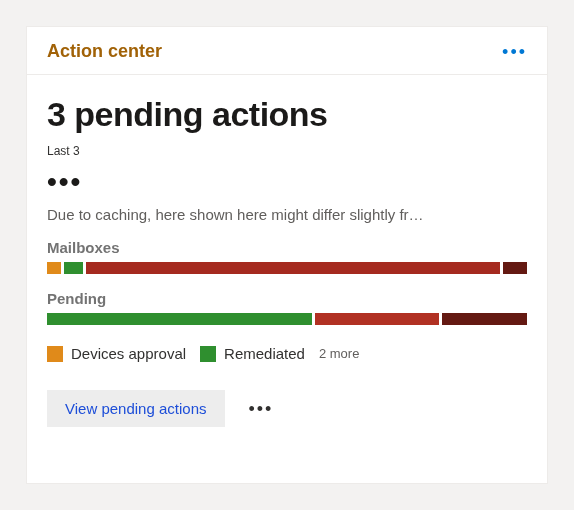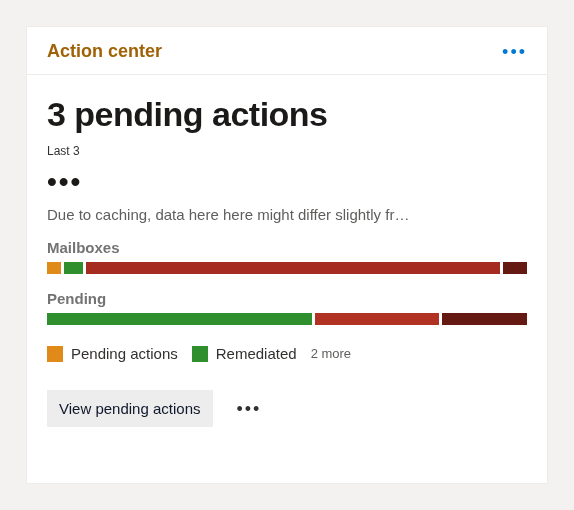--- a/index.html
+++ b/index.html
@@ -117,23 +117,23 @@
     }
     .footer-row {
       display: flex;
       align-items: center;
       gap: 24px;
       margin-top: 28px;
     }
     .btn {
       background: #ededed;
       border: none;
-      padding: 10px 12px;
+      padding: 10px 18px;
       font-size: 15px;
-      color: #0f172a;
+      color: #1d4ed8;
       font-family: inherit;
       cursor: pointer;
     }
     .footer-dots {
       color: #323130;
       font-size: 18px;
       letter-spacing: 2px;
       cursor: pointer;
       line-height: 1;
     }
@@ -145,41 +145,41 @@
   <div class="card-header">
     <div class="card-title">Action center</div>
     <div class="more-dots">•••</div>
   </div>
   <div class="card-body">
     <div class="headline-row">
       <div class="headline">3 pending actions</div>
       <div class="subtext">Last 3</div>
       <div class="ellipsis-big">•••</div>
     </div>
-    <div class="caching-note">Due to caching, data here here might differ slightly fr…</div>
+    <div class="caching-note">Due to caching, here shown here might differ slightly fr…</div>
 
     <div class="section-label">Mailboxes</div>
     <div class="bar">
       <div class="seg" style="background: rgb(224, 138, 26); width: 3%;"></div>
       <div class="seg" style="background: rgb(47, 143, 47); width: 4%;"></div>
       <div class="seg" style="background: rgb(165, 42, 31); width: 88%;"></div>
       <div class="seg" style="background: rgb(100, 25, 18); width: 5%;"></div>
     </div>
 
     <div class="section-label">Pending</div>
     <div class="bar">
       <div class="seg" style="background: rgb(47, 143, 47); width: 56%;"></div>
       <div class="seg" style="background: rgb(177, 49, 35); width: 26%;"></div>
       <div class="seg" style="background: rgb(100, 25, 18); width: 18%;"></div>
     </div>
 
     <div class="legend">
       <div class="legend-item">
         <div class="swatch" style="background: rgb(224, 138, 26);"></div>
-        <div class="legend-label">Pending actions</div>
+        <div class="legend-label">Devices approval</div>
       </div>
       <div class="legend-item">
         <div class="swatch" style="background: rgb(47, 143, 47);"></div>
         <div class="legend-label">Remediated</div>
       </div>
       <div class="legend-more">2 more</div>
     </div>
 
     <div class="footer-row">
       <button class="btn">View pending actions</button>

